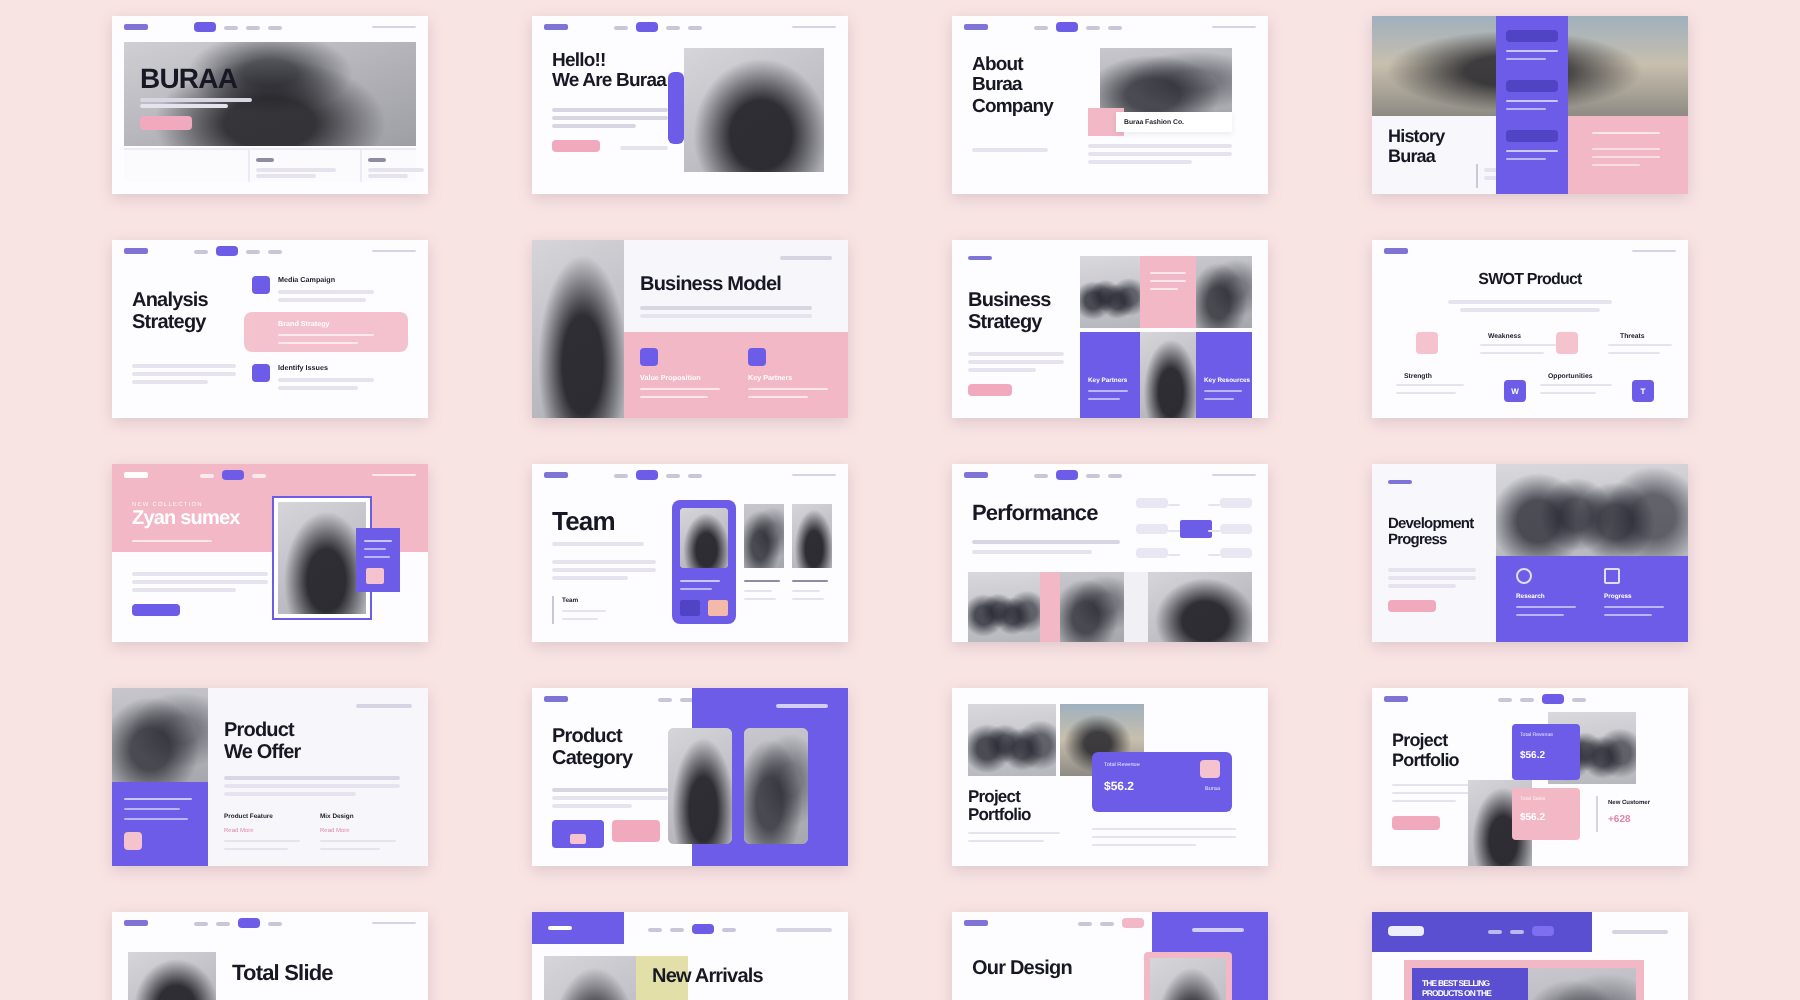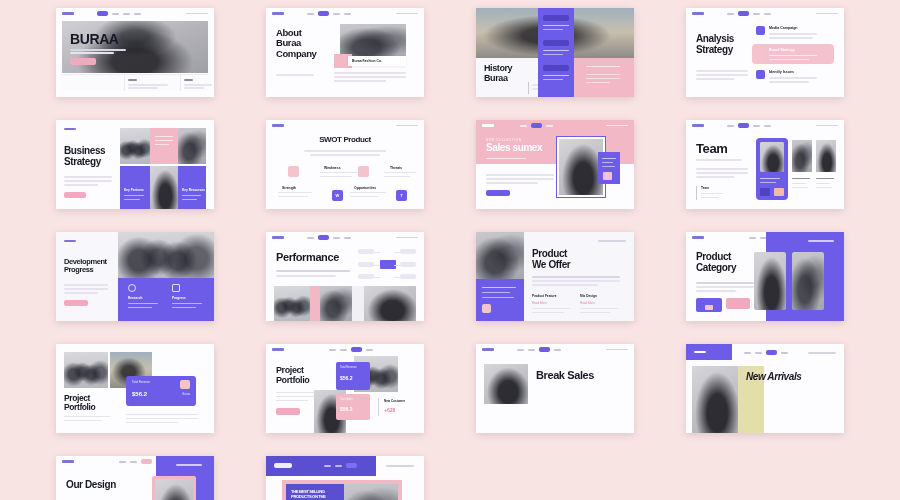--- a/index.html
+++ b/index.html
@@ -116,20 +116,43 @@
       <div class="abs hline dk" style="left:66px;top:4px;width:9px;height:2px"></div>
       <div class="abs hline lt" style="left:66px;top:9px;width:40px;"></div>
       <div class="abs hline lt" style="left:66px;top:12px;width:30px;"></div>
       <div class="abs hline dk" style="left:122px;top:4px;width:9px;height:2px"></div>
       <div class="abs hline lt" style="left:122px;top:9px;width:28px;"></div>
       <div class="abs hline lt" style="left:122px;top:12px;width:20px;"></div>
     </div>
   </div>
   </div>
 
+  <div class="slide-cell">
+  <div class="slide">
+    <div class="navbar">
+      <span class="nav-logo"></span>
+      <span class="nav-mid">
+        <i class="nav-it"></i>
+        <i class="nav-it active"></i>
+        <i class="nav-it"></i>
+        <i class="nav-it"></i>
+      </span>
+      <span class="nav-right"></span>
+    </div>
+    <div class="abs title" style="left:10px;top:18px;font-size:9.5px;white-space:pre-line;">Hello!!
+We Are Buraa</div>
+    <div class="abs hline" style="left:10px;top:46px;width:58px;"></div>
+    <div class="abs hline" style="left:10px;top:50px;width:58px;"></div>
+    <div class="abs hline" style="left:10px;top:54px;width:42px;"></div>
+    <div class="abs btn-pink" style="left:10px;top:62px;width:24px;height:6px;"></div>
+    <div class="abs hline lt" style="left:44px;top:65px;width:24px;"></div>
+    <div class="abs purple" style="left:68px;top:28px;width:8px;height:36px;border-radius:3px;"></div>
+    <div class="abs photo p2" style="left:76px;top:16px;width:70px;height:62px;"></div>
+  </div>
+  </div>
 
   <div class="slide-cell">
   <div class="slide">
     <div class="navbar">
       <span class="nav-logo"></span>
       <span class="nav-mid">
         <i class="nav-it"></i>
         <i class="nav-it active"></i>
         <i class="nav-it"></i>
         <i class="nav-it"></i>
@@ -209,20 +232,40 @@
       <div class="abs hline w" style="left:17px;top:15px;width:40px;height:1px"></div>
     </div>
 
     <div class="abs icon-sq purple" style="left:70px;top:62px;width:9px;height:9px"></div>
     <div class="abs lbl" style="left:83px;top:62px;">Identify Issues</div>
     <div class="abs hline lt" style="left:83px;top:69px;width:48px;"></div>
     <div class="abs hline lt" style="left:83px;top:73px;width:40px;"></div>
   </div>
   </div>
 
+  <div class="slide-cell">
+  <div class="slide">
+    <div class="abs photo p2" style="left:0;top:0;width:46px;height:89px;"></div>
+    <div class="abs" style="left:46px;top:0;right:0;height:46px;background:#f6f6fb"></div>
+    <div class="abs nav-right" style="right:8px;top:8px;width:26px"></div>
+    <div class="abs title" style="left:54px;top:18px;font-size:10px;">Business Model</div>
+    <div class="abs hline" style="left:54px;top:33px;width:86px;"></div>
+    <div class="abs hline lt" style="left:54px;top:37px;width:86px;"></div>
+    <div class="abs pink" style="left:46px;top:46px;right:0;height:43px;">
+      <div class="abs icon-sq purple" style="left:8px;top:8px;width:9px;height:9px"></div>
+      <div class="abs lbl w" style="left:8px;top:21px">Value Proposition</div>
+      <div class="abs hline w" style="left:8px;top:28px;width:40px;height:1px"></div>
+      <div class="abs hline w" style="left:8px;top:32px;width:34px;height:1px"></div>
+      <div class="abs icon-sq purple" style="left:62px;top:8px;width:9px;height:9px"></div>
+      <div class="abs lbl w" style="left:62px;top:21px">Key Partners</div>
+      <div class="abs hline w" style="left:62px;top:28px;width:40px;height:1px"></div>
+      <div class="abs hline w" style="left:62px;top:32px;width:30px;height:1px"></div>
+    </div>
+  </div>
+  </div>
 
   <div class="slide-cell">
   <div class="slide">
     <div class="abs nav-logo" style="left:8px;top:8px"></div>
     <div class="abs title" style="left:8px;top:26px;font-size:10px;white-space:pre-line;">Business
 Strategy</div>
     <div class="abs hline lt" style="left:8px;top:56px;width:48px;"></div>
     <div class="abs hline lt" style="left:8px;top:60px;width:48px;"></div>
     <div class="abs hline lt" style="left:8px;top:64px;width:34px;"></div>
     <div class="abs btn-pink" style="left:8px;top:72px;width:22px;height:6px"></div>
@@ -287,21 +330,21 @@
     <div class="navbar" style="background:transparent">
       <span class="nav-logo" style="background:#fff"></span>
       <span class="nav-mid">
         <i class="nav-it" style="background:rgba(255,255,255,.7)"></i>
         <i class="nav-it active"></i>
         <i class="nav-it" style="background:rgba(255,255,255,.7)"></i>
       </span>
       <span class="nav-right" style="background:rgba(255,255,255,.7)"></span>
     </div>
     <div class="abs tx w" style="left:10px;top:18px;letter-spacing:.6px;font-size:3px">NEW COLLECTION</div>
-    <div class="abs title w" style="left:10px;top:23px;font-size:10px;">Sales sumex</div>
+    <div class="abs title w" style="left:10px;top:23px;font-size:10px;">Zyan sumex</div>
     <div class="abs hline w" style="left:10px;top:38px;width:40px;height:1px"></div>
     <div class="abs hline lt" style="left:10px;top:54px;width:68px;"></div>
     <div class="abs hline lt" style="left:10px;top:58px;width:68px;"></div>
     <div class="abs hline lt" style="left:10px;top:62px;width:52px;"></div>
     <div class="abs btn-purple" style="left:10px;top:70px;width:24px;height:6px"></div>
     <div class="abs" style="left:80px;top:16px;width:50px;height:62px;background:#fff;border:1.5px solid #6c5ce7">
       <div class="abs photo p2" style="inset:2px"></div>
     </div>
     <div class="abs purple" style="left:122px;top:32px;width:22px;height:32px;">
       <div class="abs hline w" style="left:4px;top:6px;width:14px;height:1px"></div>
@@ -342,20 +385,60 @@
       <div class="abs" style="left:18px;top:50px;width:10px;height:8px;background:#f4b9a8;border-radius:1px"></div>
     </div>
     <div class="abs photo p3" style="left:106px;top:20px;width:20px;height:32px"></div>
     <div class="abs hline dk" style="left:106px;top:58px;width:18px;height:1.4px"></div>
     <div class="abs hline lt" style="left:106px;top:63px;width:14px;height:1px"></div>
     <div class="abs hline lt" style="left:106px;top:67px;width:16px;height:1px"></div>
     <div class="abs photo p2" style="left:130px;top:20px;width:20px;height:32px"></div>
     <div class="abs hline dk" style="left:130px;top:58px;width:18px;height:1.4px"></div>
     <div class="abs hline lt" style="left:130px;top:63px;width:14px;height:1px"></div>
     <div class="abs hline lt" style="left:130px;top:67px;width:16px;height:1px"></div>
+  </div>
+  </div>
+
+  <div class="slide-cell">
+  <div class="slide">
+    <div class="navbar">
+      <span class="nav-logo"></span>
+      <span class="nav-mid">
+        <i class="nav-it"></i>
+        <i class="nav-it active"></i>
+        <i class="nav-it"></i>
+        <i class="nav-it"></i>
+      </span>
+      <span class="nav-right"></span>
+    </div>
+    <div class="abs title" style="left:10px;top:20px;font-size:11px;">Performance</div>
+    <div class="abs hline" style="left:10px;top:38px;width:74px;"></div>
+    <div class="abs hline lt" style="left:10px;top:43px;width:60px;"></div>
+
+    <div class="abs" style="left:92px;top:16px;width:58px;height:32px">
+      <div class="abs purple" style="left:22px;top:12px;width:16px;height:9px;border-radius:1px"></div>
+      <div class="abs chip" style="left:0;top:1px;width:16px;height:5px;background:#e9e7f2"></div>
+      <div class="abs chip" style="left:0;top:14px;width:16px;height:5px;background:#e9e7f2"></div>
+      <div class="abs chip" style="left:0;top:26px;width:16px;height:5px;background:#e9e7f2"></div>
+      <div class="abs chip" style="right:0;top:1px;width:16px;height:5px;background:#e9e7f2"></div>
+      <div class="abs chip" style="right:0;top:14px;width:16px;height:5px;background:#e9e7f2"></div>
+      <div class="abs chip" style="right:0;top:26px;width:16px;height:5px;background:#e9e7f2"></div>
+      <div class="abs hline lt" style="left:16px;top:4px;width:6px;height:1px"></div>
+      <div class="abs hline lt" style="left:16px;top:17px;width:6px;height:1px"></div>
+      <div class="abs hline lt" style="left:16px;top:29px;width:6px;height:1px"></div>
+      <div class="abs hline lt" style="right:16px;top:4px;width:6px;height:1px"></div>
+      <div class="abs hline lt" style="right:16px;top:17px;width:6px;height:1px"></div>
+      <div class="abs hline lt" style="right:16px;top:29px;width:6px;height:1px"></div>
+    </div>
+
+    <div class="abs photo grp" style="left:8px;top:54px;width:36px;height:35px"></div>
+    <div class="abs pink" style="left:44px;top:54px;width:10px;height:35px"></div>
+    <div class="abs photo p3" style="left:54px;top:54px;width:32px;height:35px"></div>
+    <div class="abs" style="left:86px;top:54px;width:12px;height:35px;background:#f0f0f5"></div>
+    <div class="abs photo p2" style="left:98px;top:54px;width:52px;height:35px"></div>
   </div>
   </div>
 
   <div class="slide-cell">
   <div class="slide">
     <div class="abs" style="left:0;top:0;width:62px;height:89px;background:#f7f7fc"></div>
     <div class="abs nav-logo" style="left:8px;top:8px"></div>
     <div class="abs title" style="left:8px;top:26px;font-size:7.5px;white-space:pre-line;">Development
 Progress</div>
     <div class="abs hline lt" style="left:8px;top:52px;width:44px;"></div>
@@ -371,60 +454,20 @@
       <div class="abs" style="left:54px;top:6px;width:8px;height:8px;border:1px solid rgba(255,255,255,.8);border-radius:1px"></div>
       <div class="abs lbl w" style="left:54px;top:18px;font-size:3.2px">Progress</div>
       <div class="abs hline p" style="left:54px;top:25px;width:30px;height:1px"></div>
       <div class="abs hline p" style="left:54px;top:29px;width:24px;height:1px"></div>
     </div>
   </div>
   </div>
 
   <div class="slide-cell">
   <div class="slide">
-    <div class="navbar">
-      <span class="nav-logo"></span>
-      <span class="nav-mid">
-        <i class="nav-it"></i>
-        <i class="nav-it active"></i>
-        <i class="nav-it"></i>
-        <i class="nav-it"></i>
-      </span>
-      <span class="nav-right"></span>
-    </div>
-    <div class="abs title" style="left:10px;top:20px;font-size:11px;">Performance</div>
-    <div class="abs hline" style="left:10px;top:38px;width:74px;"></div>
-    <div class="abs hline lt" style="left:10px;top:43px;width:60px;"></div>
-
-    <div class="abs" style="left:92px;top:16px;width:58px;height:32px">
-      <div class="abs purple" style="left:22px;top:12px;width:16px;height:9px;border-radius:1px"></div>
-      <div class="abs chip" style="left:0;top:1px;width:16px;height:5px;background:#e9e7f2"></div>
-      <div class="abs chip" style="left:0;top:14px;width:16px;height:5px;background:#e9e7f2"></div>
-      <div class="abs chip" style="left:0;top:26px;width:16px;height:5px;background:#e9e7f2"></div>
-      <div class="abs chip" style="right:0;top:1px;width:16px;height:5px;background:#e9e7f2"></div>
-      <div class="abs chip" style="right:0;top:14px;width:16px;height:5px;background:#e9e7f2"></div>
-      <div class="abs chip" style="right:0;top:26px;width:16px;height:5px;background:#e9e7f2"></div>
-      <div class="abs hline lt" style="left:16px;top:4px;width:6px;height:1px"></div>
-      <div class="abs hline lt" style="left:16px;top:17px;width:6px;height:1px"></div>
-      <div class="abs hline lt" style="left:16px;top:29px;width:6px;height:1px"></div>
-      <div class="abs hline lt" style="right:16px;top:4px;width:6px;height:1px"></div>
-      <div class="abs hline lt" style="right:16px;top:17px;width:6px;height:1px"></div>
-      <div class="abs hline lt" style="right:16px;top:29px;width:6px;height:1px"></div>
-    </div>
-
-    <div class="abs photo grp" style="left:8px;top:54px;width:36px;height:35px"></div>
-    <div class="abs pink" style="left:44px;top:54px;width:10px;height:35px"></div>
-    <div class="abs photo p3" style="left:54px;top:54px;width:32px;height:35px"></div>
-    <div class="abs" style="left:86px;top:54px;width:12px;height:35px;background:#f0f0f5"></div>
-    <div class="abs photo p2" style="left:98px;top:54px;width:52px;height:35px"></div>
-  </div>
-  </div>
-
-  <div class="slide-cell">
-  <div class="slide">
     <div class="abs photo p3" style="left:0;top:0;width:48px;height:47px"></div>
     <div class="abs purple" style="left:0;top:47px;width:48px;height:42px">
       <div class="abs hline w" style="left:6px;top:8px;width:34px;height:1px"></div>
       <div class="abs hline p" style="left:6px;top:13px;width:28px;height:1px"></div>
       <div class="abs hline p" style="left:6px;top:18px;width:32px;height:1px"></div>
       <div class="abs" style="left:6px;top:25px;width:9px;height:9px;background:#f4c3ce;border-radius:2px"></div>
     </div>
     <div class="abs" style="left:48px;top:0;right:0;bottom:0;background:#f7f7fb"></div>
     <div class="abs nav-right" style="right:8px;top:8px;width:28px"></div>
     <div class="abs title" style="left:56px;top:17px;font-size:10px;white-space:pre-line;">Product
@@ -529,38 +572,38 @@
       <span class="nav-logo"></span>
       <span class="nav-mid">
         <i class="nav-it"></i>
         <i class="nav-it"></i>
         <i class="nav-it active"></i>
         <i class="nav-it"></i>
       </span>
       <span class="nav-right"></span>
     </div>
     <div class="abs photo p2" style="left:8px;top:20px;width:44px;height:40px"></div>
-    <div class="abs title" style="left:60px;top:26px;font-size:11px;">Break Sales</div>
+    <div class="abs title" style="left:60px;top:26px;font-size:11px;">Total Slide</div>
   </div>
   </div>
 
   <div class="slide-cell">
   <div class="slide">
     <div class="abs purple" style="left:0;top:0;width:46px;height:16px"></div>
     <div class="abs nav-logo" style="left:8px;top:7px;background:#fff"></div>
     <div class="abs nav-mid" style="left:58px;top:6px;position:absolute;margin:0">
       <i class="nav-it"></i>
       <i class="nav-it"></i>
       <i class="nav-it active"></i>
       <i class="nav-it"></i>
     </div>
     <div class="abs nav-right" style="right:8px;top:8px;width:28px"></div>
     <div class="abs photo p2" style="left:6px;top:22px;width:46px;height:67px"></div>
     <div class="abs" style="left:52px;top:22px;width:26px;height:67px;background:#e3dfa8"></div>
-    <div class="abs title" style="left:60px;top:28px;font-size:10px;font-style:italic;">New Arrivals</div>
+    <div class="abs title" style="left:60px;top:28px;font-size:10px;">New Arrivals</div>
 
   </div>
   </div>
 
   <div class="slide-cell">
   <div class="slide">
     <div class="navbar">
       <span class="nav-logo"></span>
       <span class="nav-mid">
         <i class="nav-it"></i>

